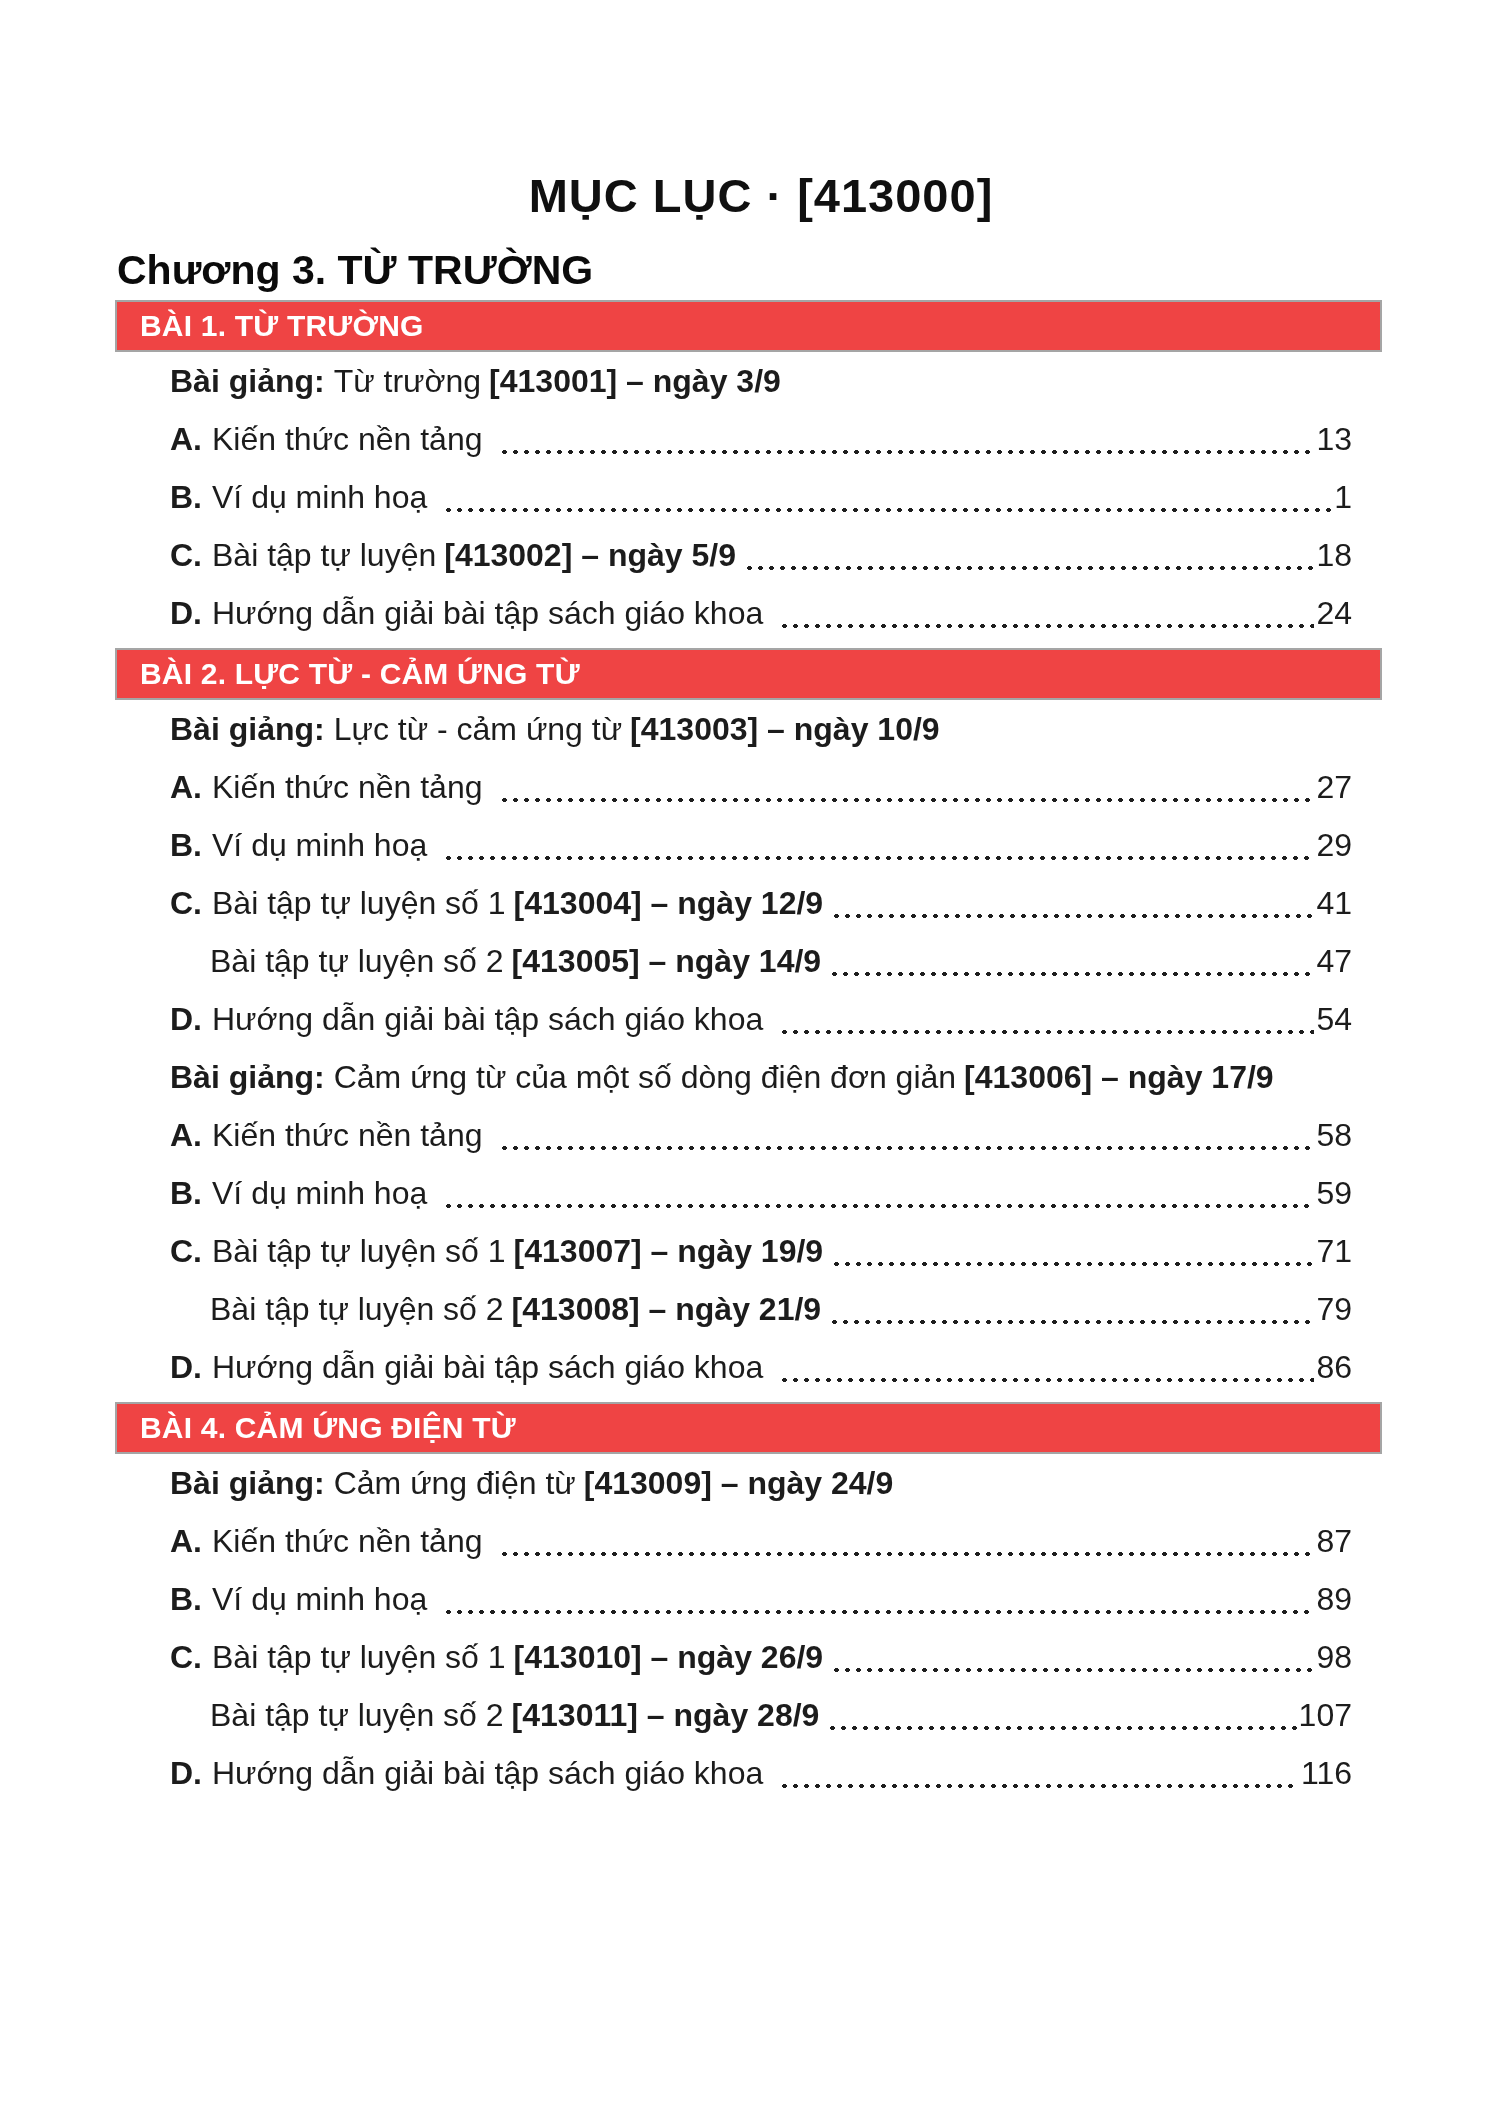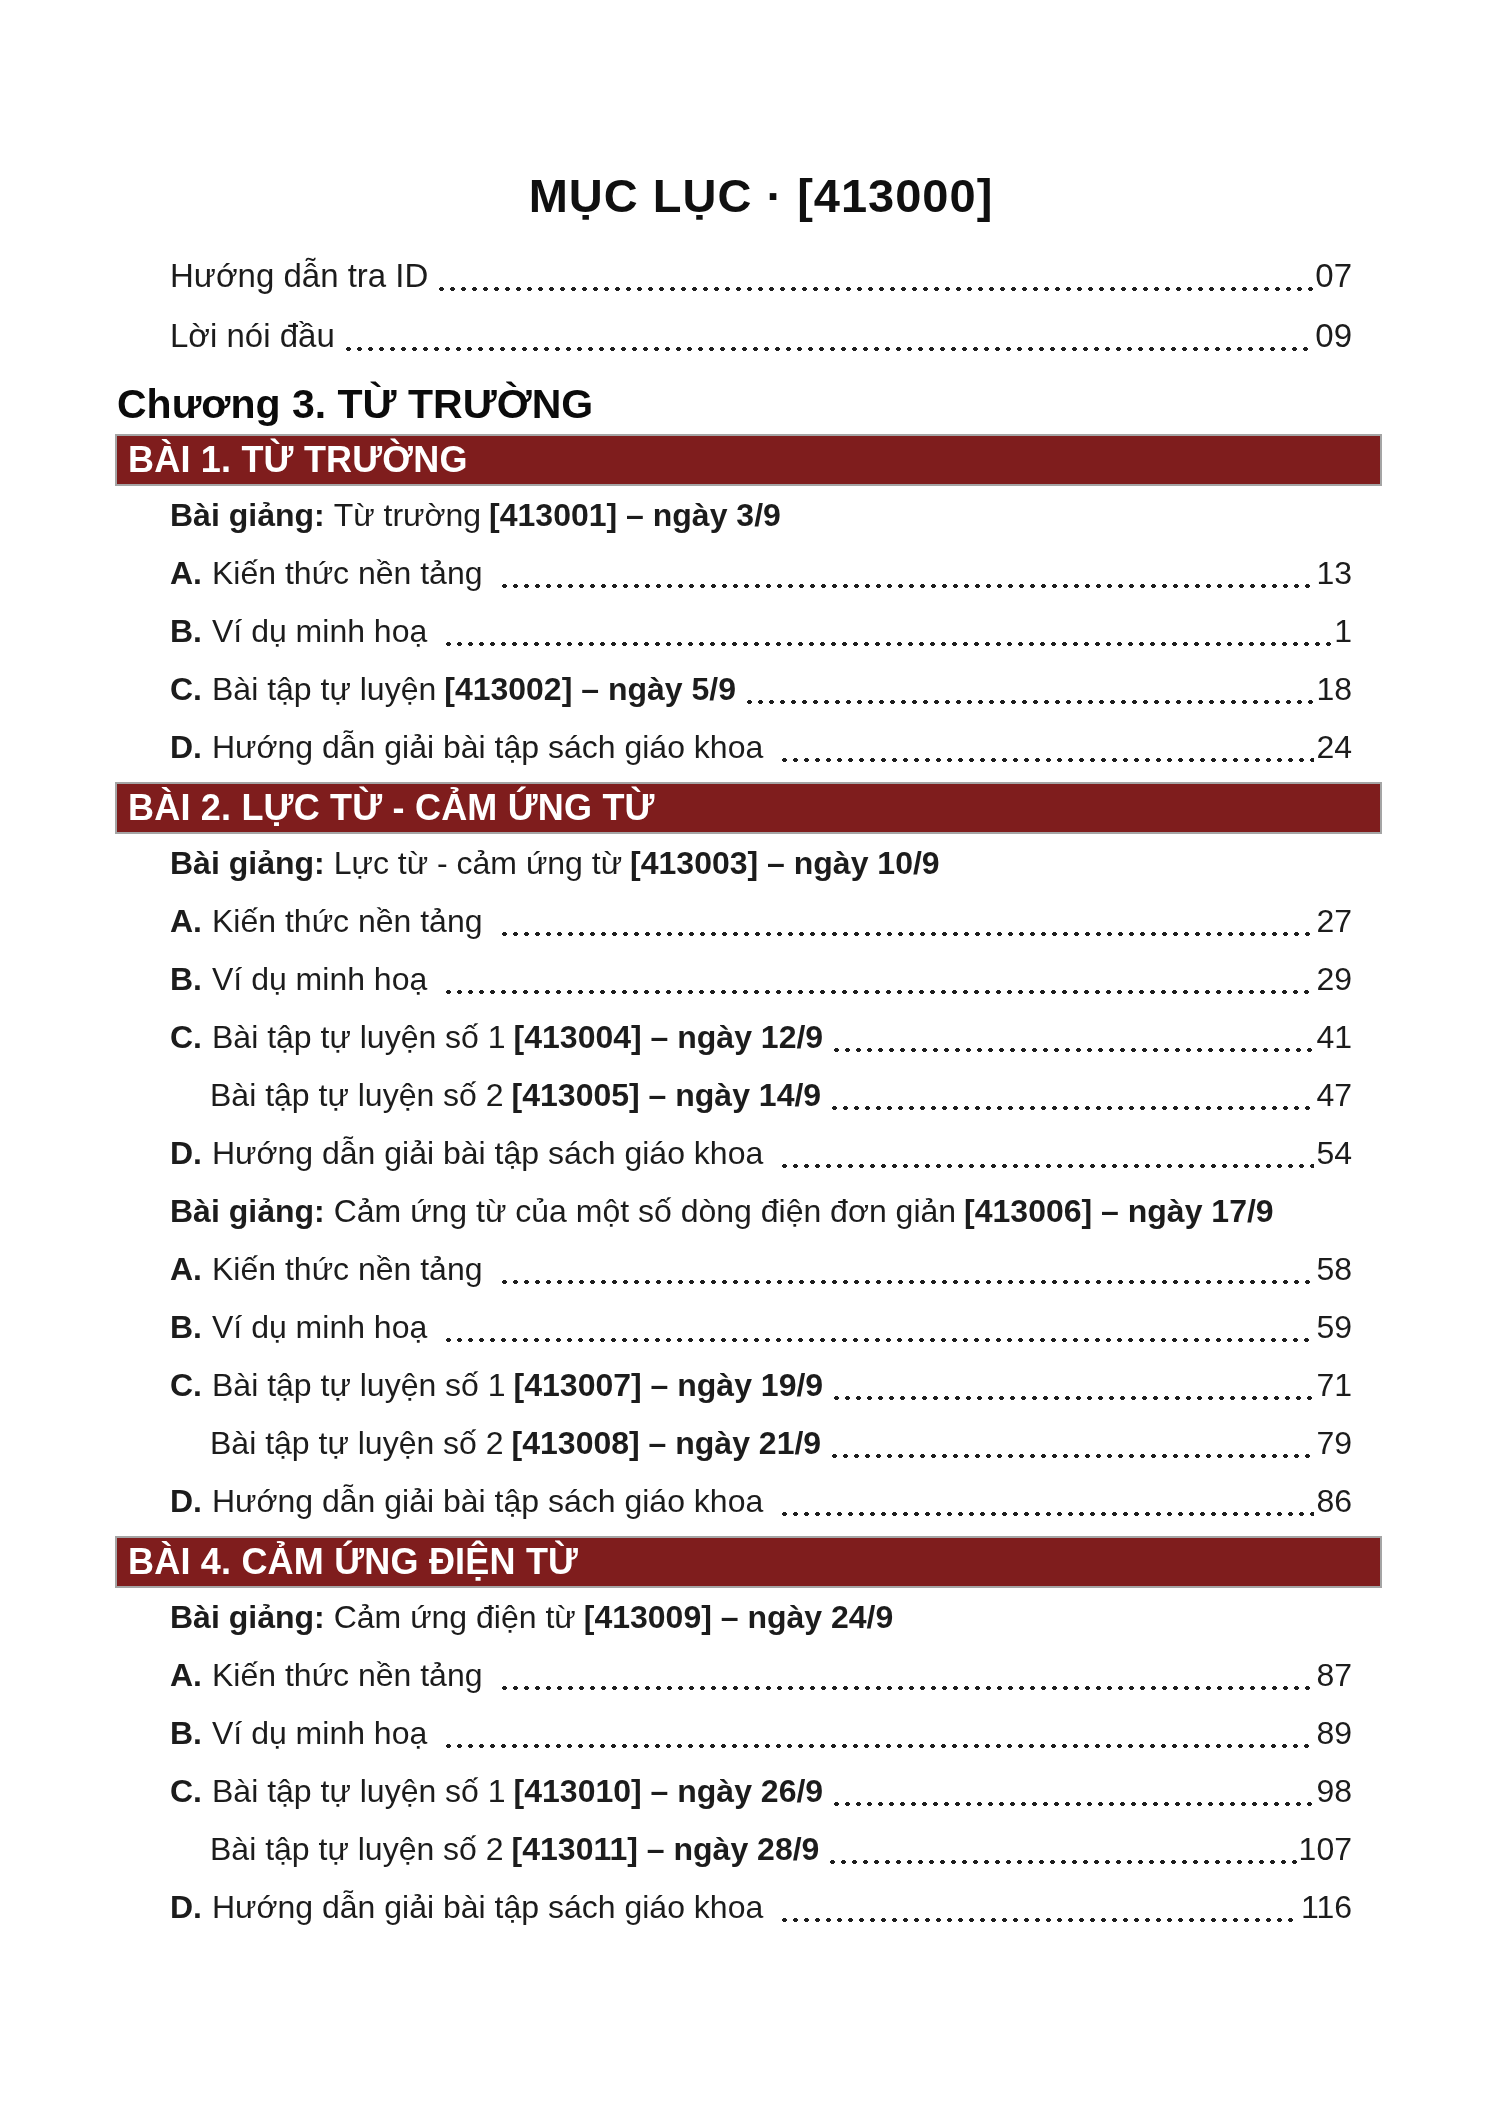--- a/index.html
+++ b/index.html
@@ -20,44 +20,32 @@
   .leader{
     flex:1 1 auto;align-self:stretch;margin:0 2px 0 8px;
     background-image:radial-gradient(circle,#1e1e1e 2.1px,rgba(0,0,0,0) 2.3px);
     background-size:11px 6px;background-repeat:repeat-x;
     background-position:left calc(50% + 13px);
   }
   .page-num{white-space:nowrap;}
   .chapter{margin:14px 0 0 -53px;height:48px;line-height:48px;font-size:41px;font-weight:700;color:#0b0b0b;white-space:nowrap;}
   .bar{
     box-sizing:border-box;margin:6px -30px 0 -55px;height:52px;line-height:47px;
-    background:#7f1d1d;color:#ffffff;font-size:36px;font-weight:700;
-    padding-left:11px;border:2px solid #a5a5a5;letter-spacing:.2px;white-space:nowrap;
+    background:#ef4444;color:#ffffff;font-size:30px;font-weight:700;
+    padding-left:23px;border:2px solid #a5a5a5;letter-spacing:.2px;white-space:nowrap;
   }
   .sub{padding-left:30px;justify-content:center;}
 </style>
 </head>
 <body>
 
 <div class="page">
 
   <div class="doc-title">MỤC LỤC · [413000]</div>
 
-  <div class="front">
-    <div class="row">
-      <span class="txt">Hướng dẫn tra ID</span>
-      <span class="leader"></span>
-      <span class="page-num">07</span>
-    </div>
-    <div class="row">
-      <span class="txt">Lời nói đầu</span>
-      <span class="leader"></span>
-      <span class="page-num">09</span>
-    </div>
-  </div>
 
   <div class="chapter">Chương 3. TỪ TRƯỜNG</div>
 
   <div class="bar">BÀI 1. TỪ TRƯỜNG</div>
   <div class="row lec">
     <span class="lbl">Bài giảng:</span>
     <span class="txt">Từ trường</span>
     <span class="idd">[413001] – ngày 3/9</span>
   </div>
   <div class="row">

